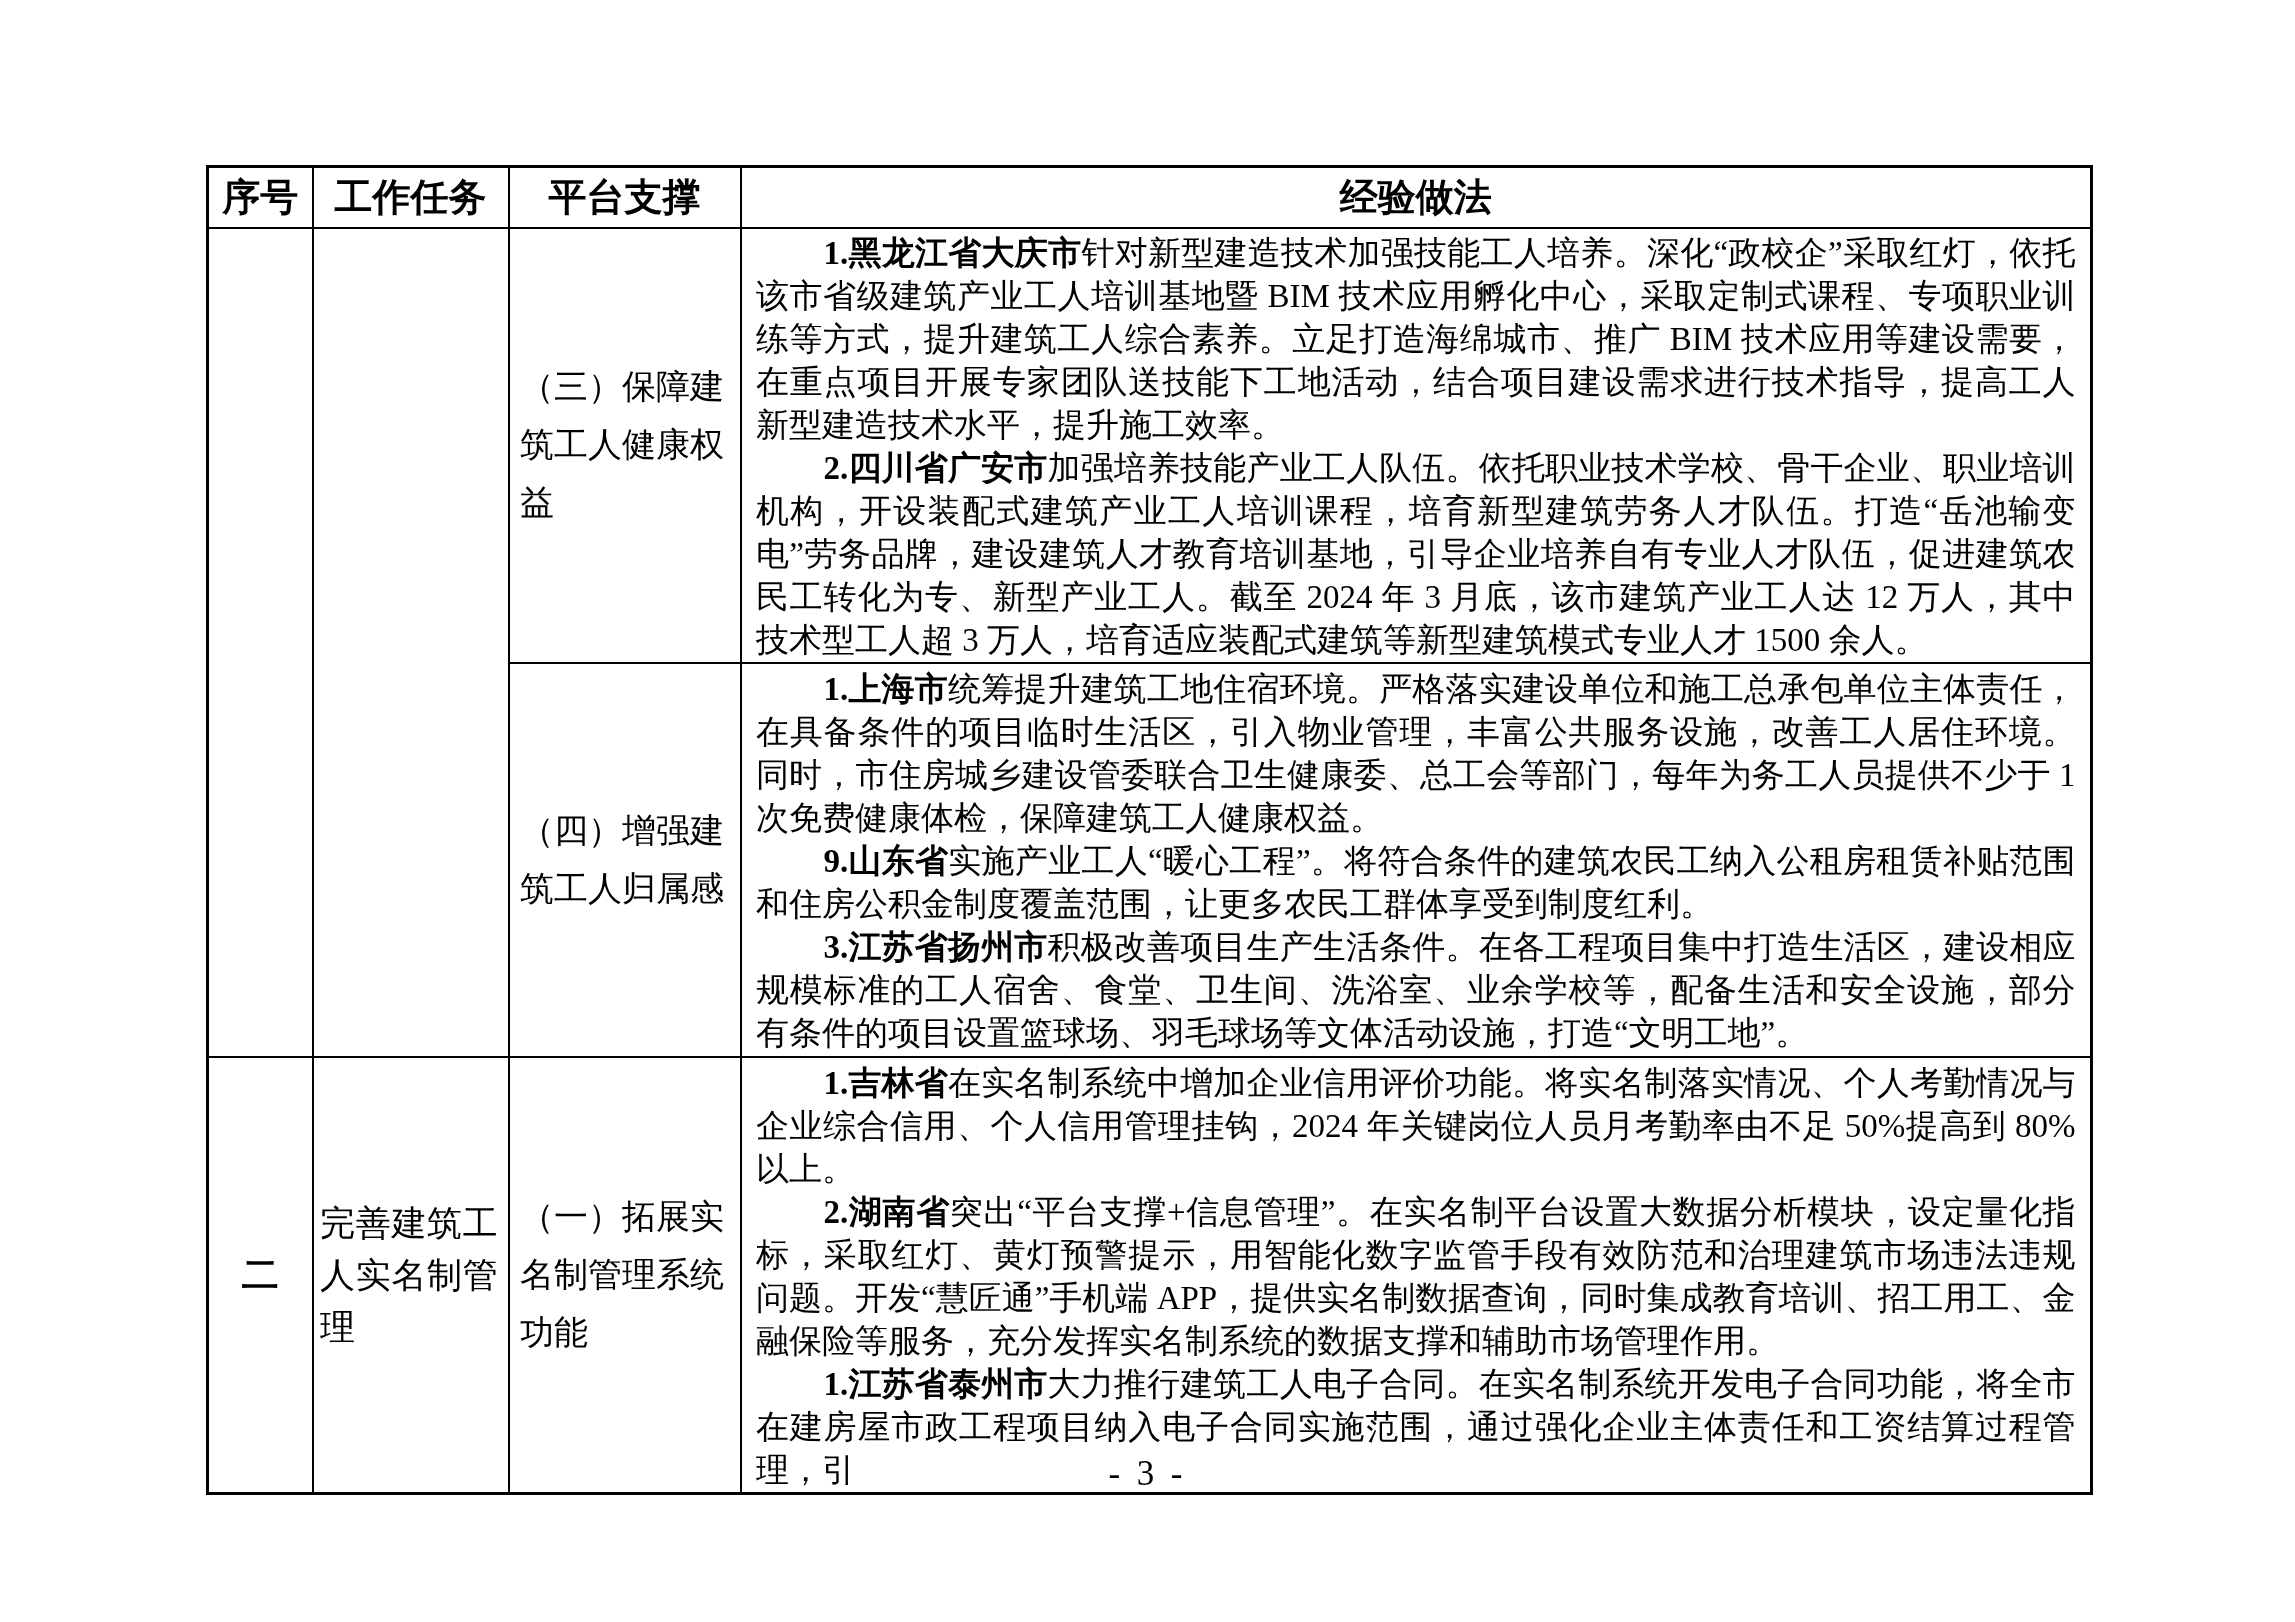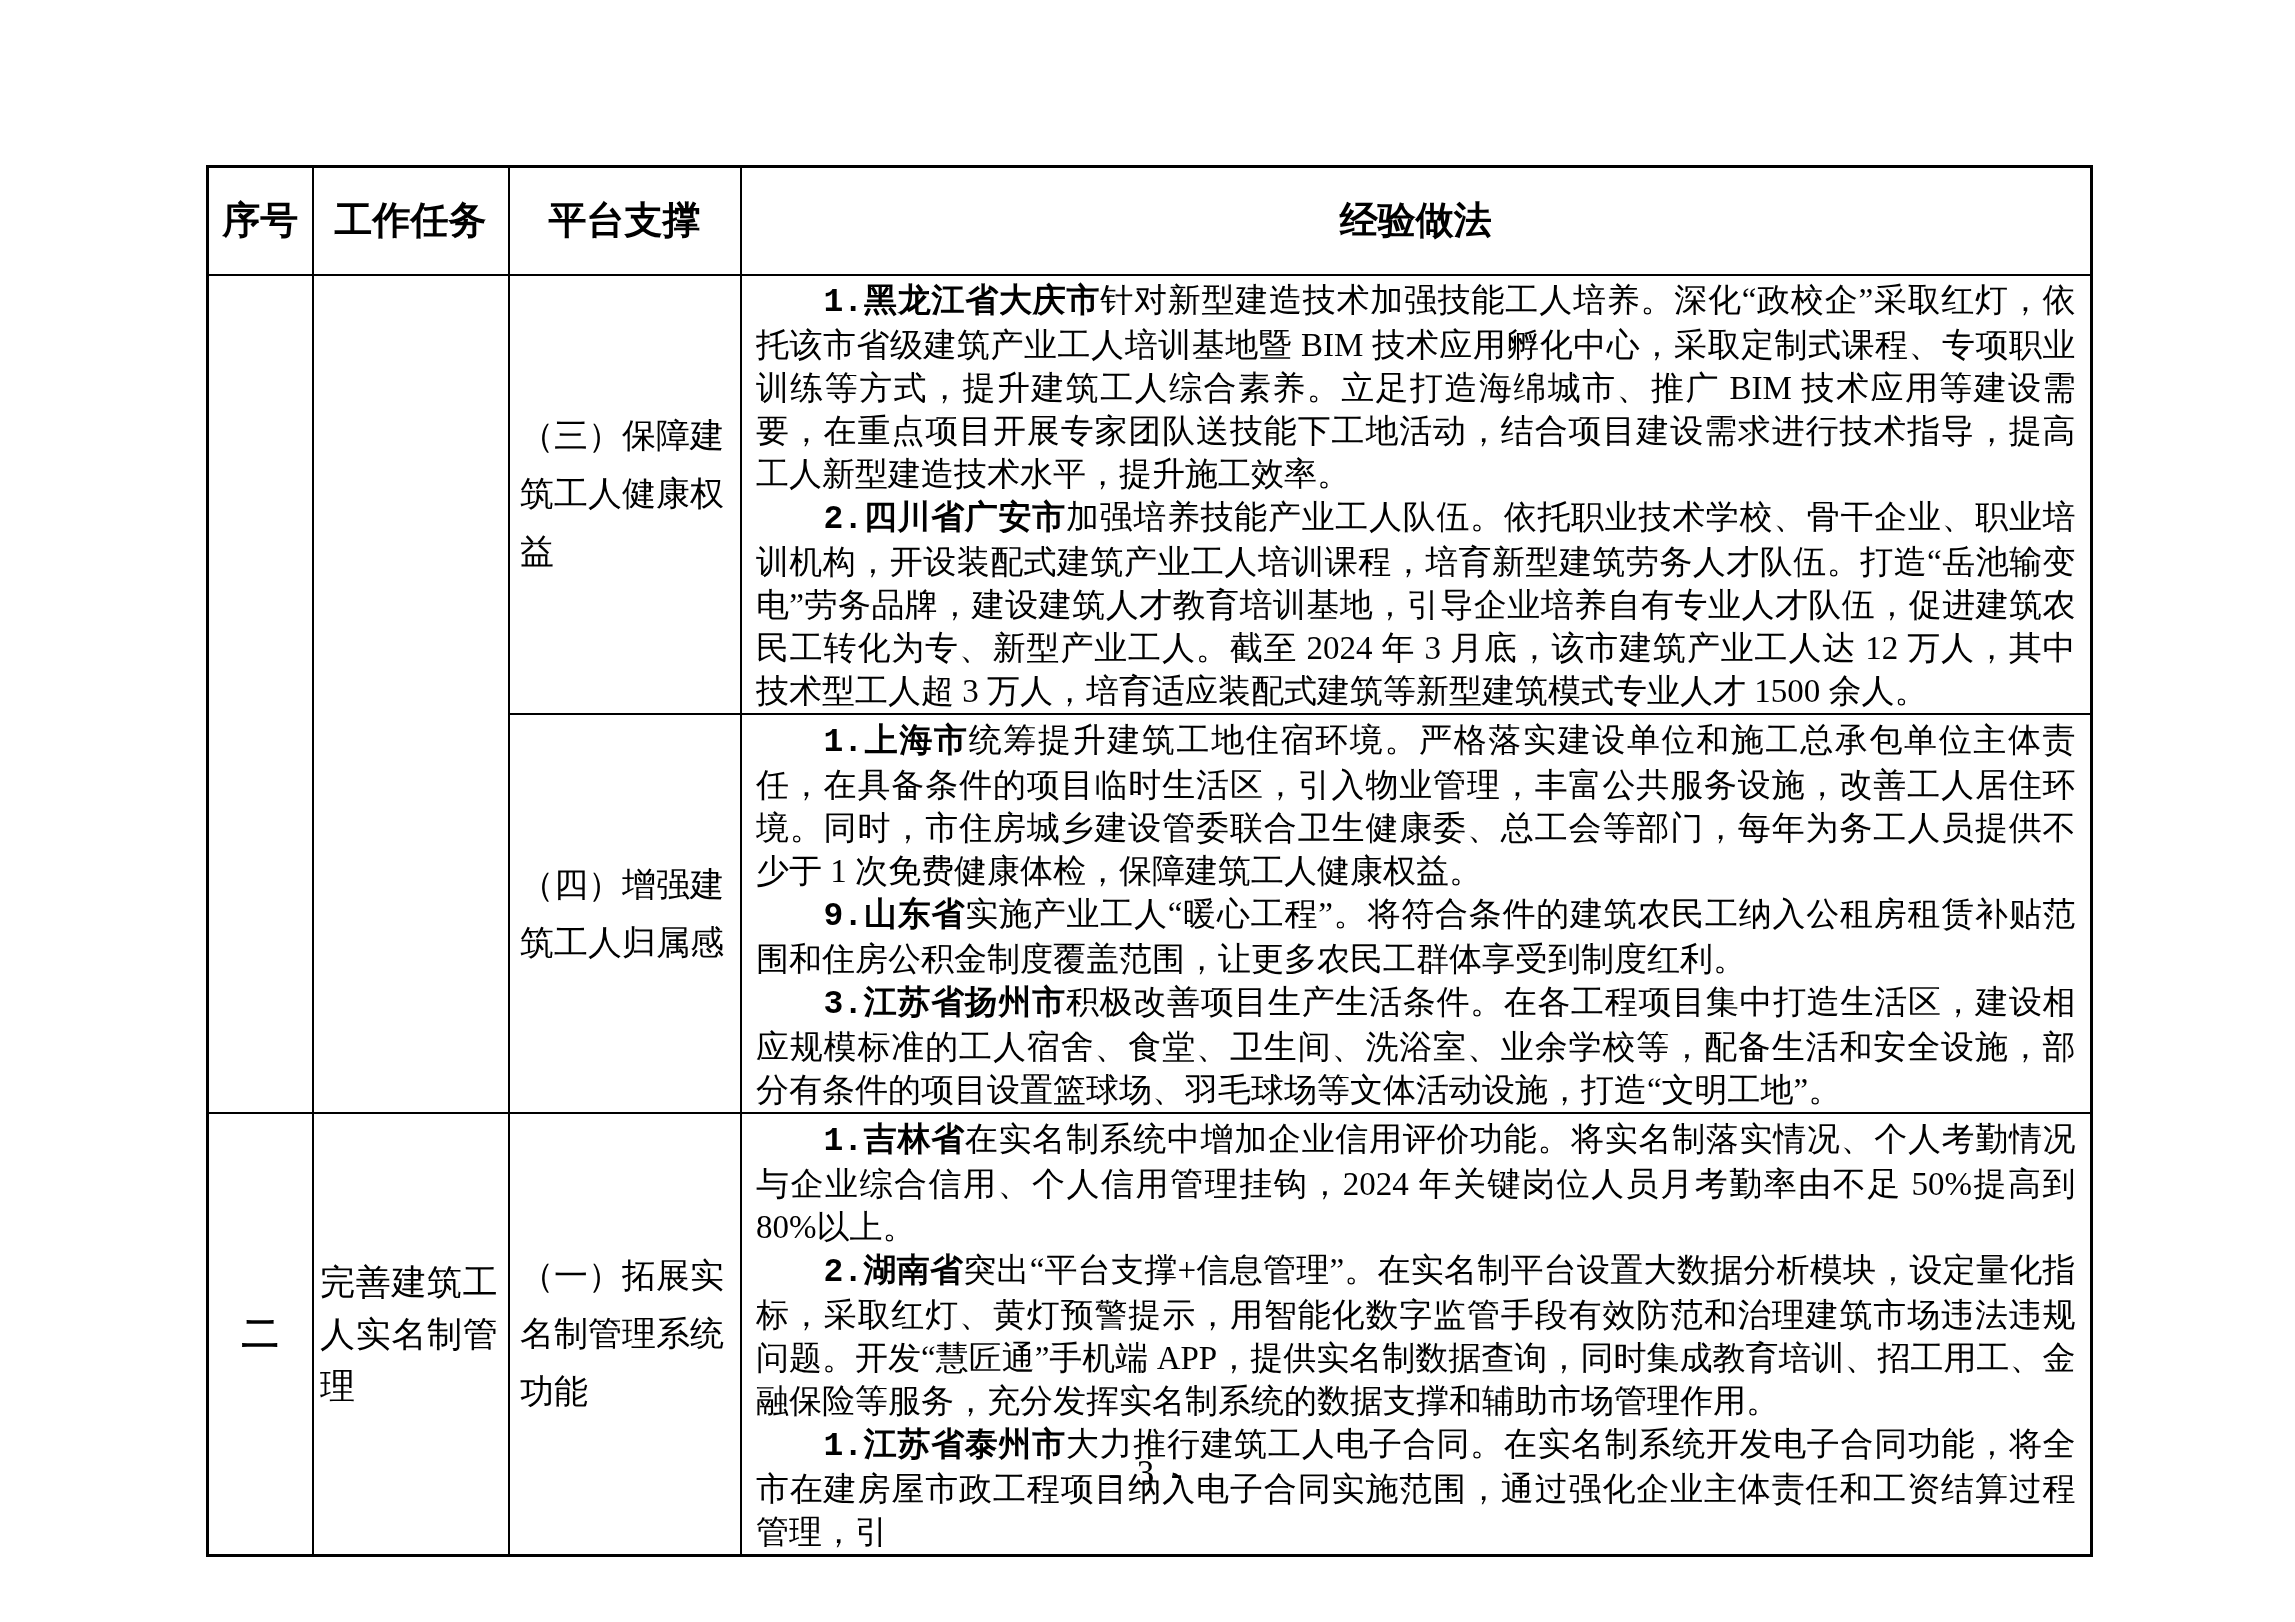--- a/index.html
+++ b/index.html
@@ -72,21 +72,21 @@
     padding: 3.9px 14.4px 0 14.4px;
   }
   td.exp p {
     margin: 0;
     font-size: 33px;
     line-height: 43px;
     text-align: justify;
     text-indent: 2.05em;
   }
   td.exp .lead {
-    font-family: Liberation Mono, monospace;
+    font-family: Liberation Serif, serif;
     font-weight: bold;
   }
   .footer {
     position: absolute;
     left: 0;
     top: 1454px;
     width: 2295px;
     text-align: center;
     font-size: 35px;
     font-family: "Liberation Serif", serif;
@@ -99,21 +99,21 @@
 <div class="page">
 
   <table class="doc-table">
     <colgroup>
       <col style="width:105px">
       <col style="width:196px">
       <col style="width:232px">
       <col style="width:1351px">
     </colgroup>
     <thead>
-      <tr style="height:108px">
+      <tr style="height:61px">
         <th class="hdr">序号</th>
         <th class="hdr">工作任务</th>
         <th class="hdr">平台支撑</th>
         <th class="hdr">经验做法</th>
       </tr>
     </thead>
     <tbody>
       <tr style="height:435px">
         <td class="serial" rowspan="2"></td>
         <td class="task" rowspan="2"></td>

